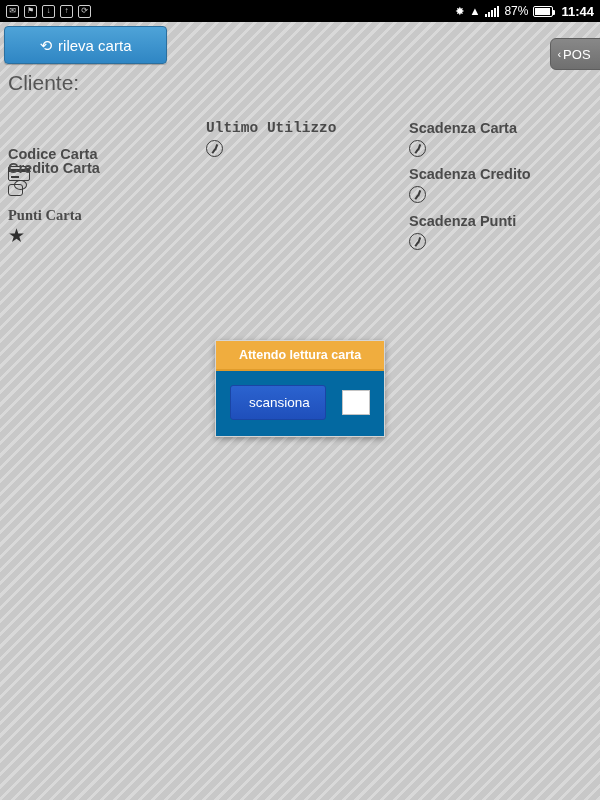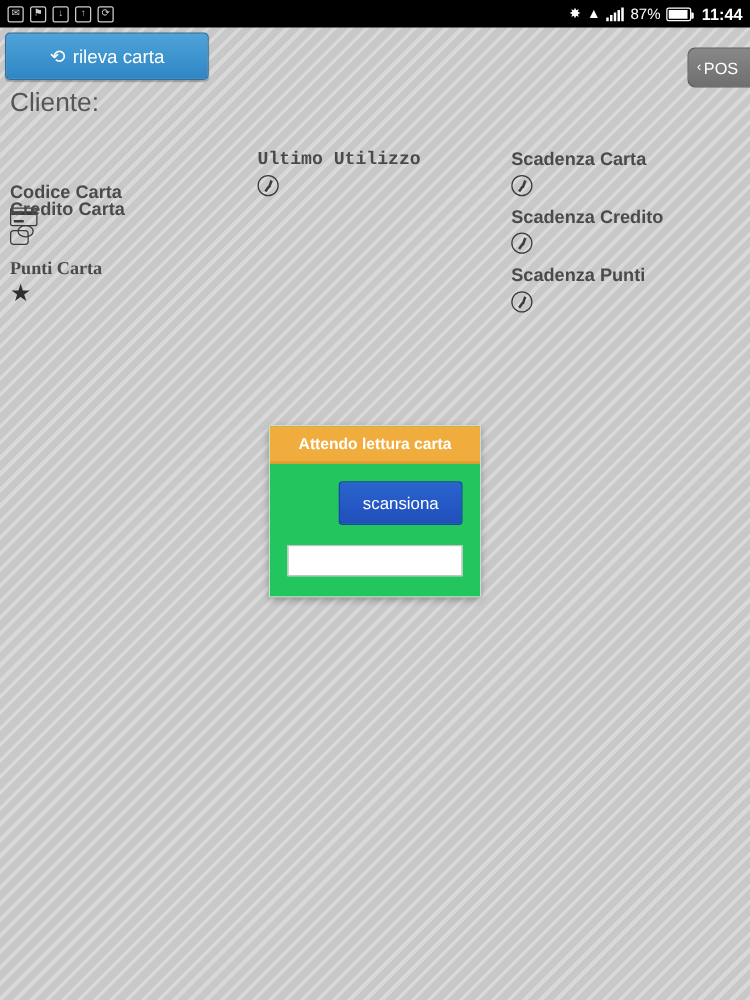--- a/index.html
+++ b/index.html
@@ -236,38 +236,38 @@
     color: #2e2e2e;
     margin-top: 2px;
     display: block;
   }
 
   
   #modal-dialog {
     position: absolute;
     left: 215px; top: 340px;
     width: 170px;
-    background: #22c55e;
+    background: #0369a1;
     box-shadow: 0 2px 6px rgba(0,0,0,0.35);
     border: 1px solid #d5d5d5;
   }
   #modal-header {
     background: #f0ad3e;
     color: #ffffff;
     font-size: 12.5px;
     font-weight: bold;
     text-align: center;
     padding: 7px 4px;
     border-bottom: 2px solid #e09c2c;
   }
   #modal-body {
     padding: 14px 14px 16px 14px;
     display: flex;
-    flex-direction: column;
-    align-items: flex-end;
+    flex-direction: row;
+    align-items: center;
     gap: 16px;
   }
   #scansiona-button {
     background: linear-gradient(#2b63cf, #1f4fbb);
     border: 1px solid #1a45a5;
     border-radius: 3px;
     color: #ffffff;
     font-size: 13.5px;
     padding: 9px 18px;
     cursor: pointer;

